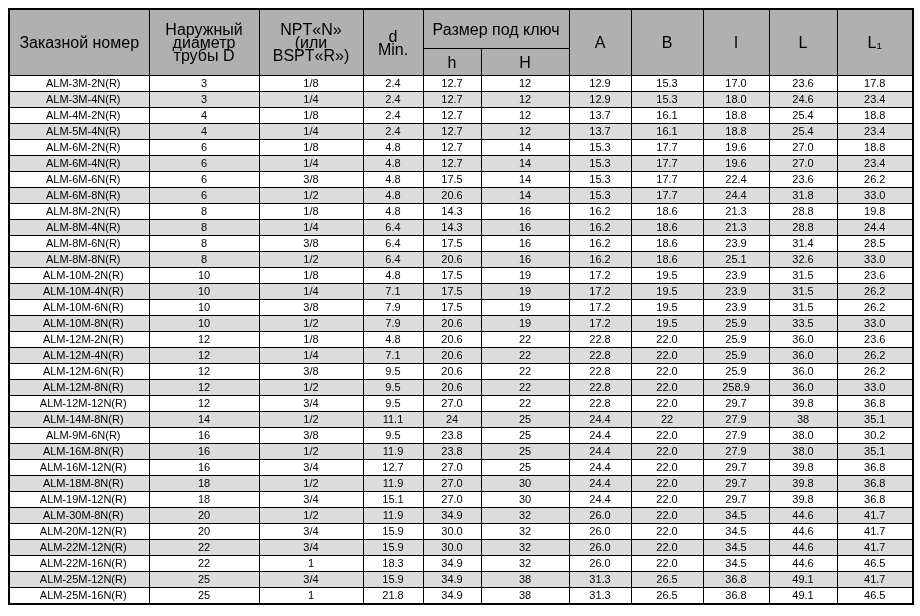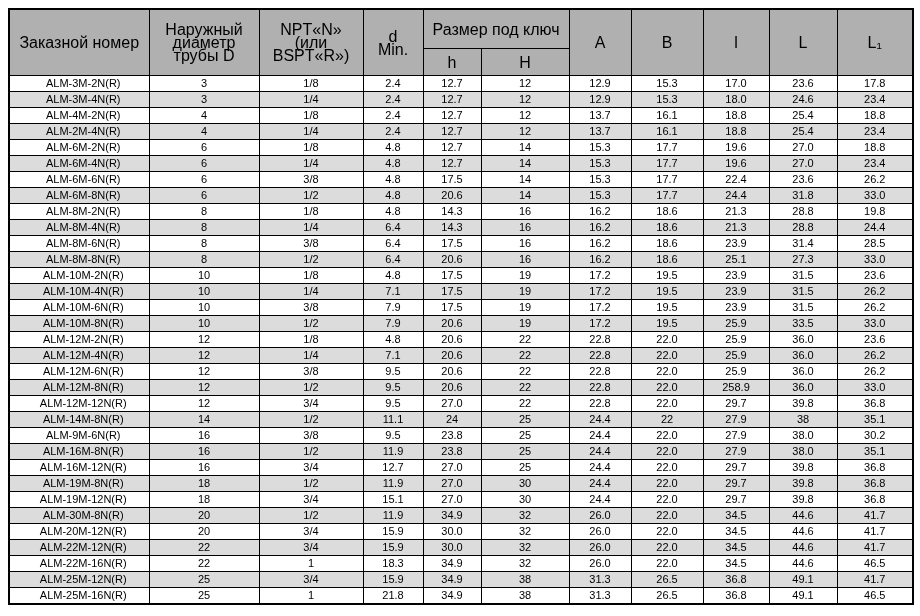--- a/index.html
+++ b/index.html
@@ -129,21 +129,21 @@
           <td>2.4</td>
           <td>12.7</td>
           <td>12</td>
           <td>13.7</td>
           <td>16.1</td>
           <td>18.8</td>
           <td>25.4</td>
           <td>18.8</td>
         </tr>
         <tr class="stripe">
-          <td class="col-order">ALM-2M-4N(R)</td>
+          <td class="col-order">ALM-5M-4N(R)</td>
           <td>4</td>
           <td>1/4</td>
           <td>2.4</td>
           <td>12.7</td>
           <td>12</td>
           <td>13.7</td>
           <td>16.1</td>
           <td>18.8</td>
           <td>25.4</td>
           <td>23.4</td>
@@ -242,21 +242,21 @@
         <tr class="stripe">
           <td class="col-order">ALM-8M-8N(R)</td>
           <td>8</td>
           <td>1/2</td>
           <td>6.4</td>
           <td>20.6</td>
           <td>16</td>
           <td>16.2</td>
           <td>18.6</td>
           <td>25.1</td>
-          <td>27.3</td>
+          <td>32.6</td>
           <td>33.0</td>
         </tr>
         <tr>
           <td class="col-order">ALM-10M-2N(R)</td>
           <td>10</td>
           <td>1/8</td>
           <td>4.8</td>
           <td>17.5</td>
           <td>19</td>
           <td>17.2</td>
@@ -415,21 +415,21 @@
           <td>12.7</td>
           <td>27.0</td>
           <td>25</td>
           <td>24.4</td>
           <td>22.0</td>
           <td>29.7</td>
           <td>39.8</td>
           <td>36.8</td>
         </tr>
         <tr class="stripe">
-          <td class="col-order">ALM-19M-8N(R)</td>
+          <td class="col-order">ALM-18M-8N(R)</td>
           <td>18</td>
           <td>1/2</td>
           <td>11.9</td>
           <td>27.0</td>
           <td>30</td>
           <td>24.4</td>
           <td>22.0</td>
           <td>29.7</td>
           <td>39.8</td>
           <td>36.8</td>

